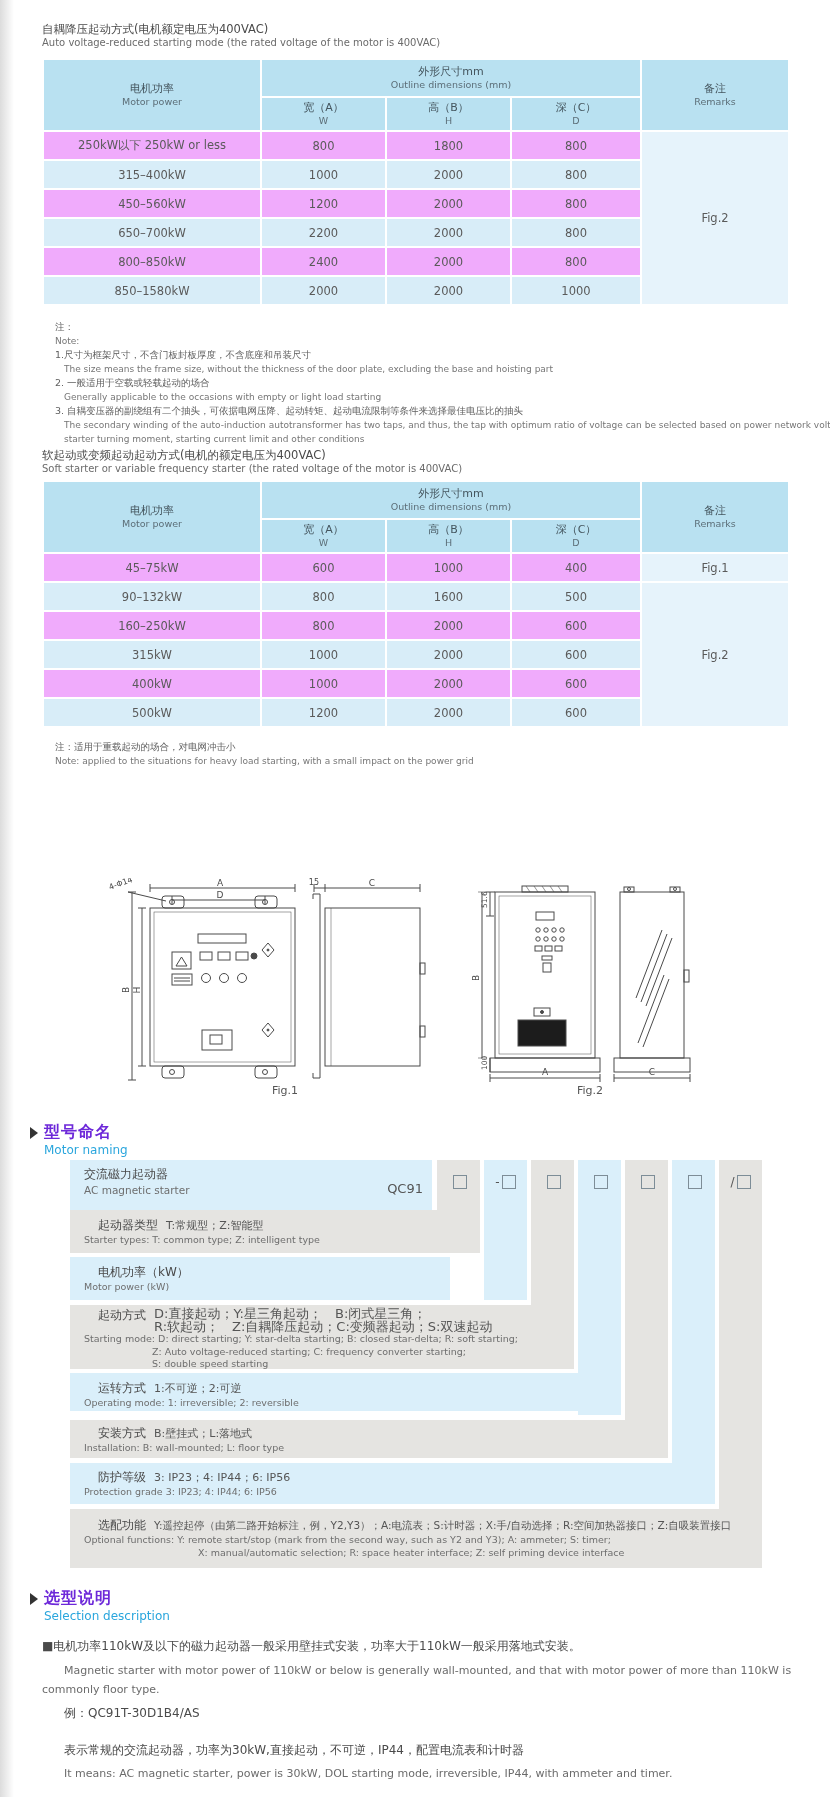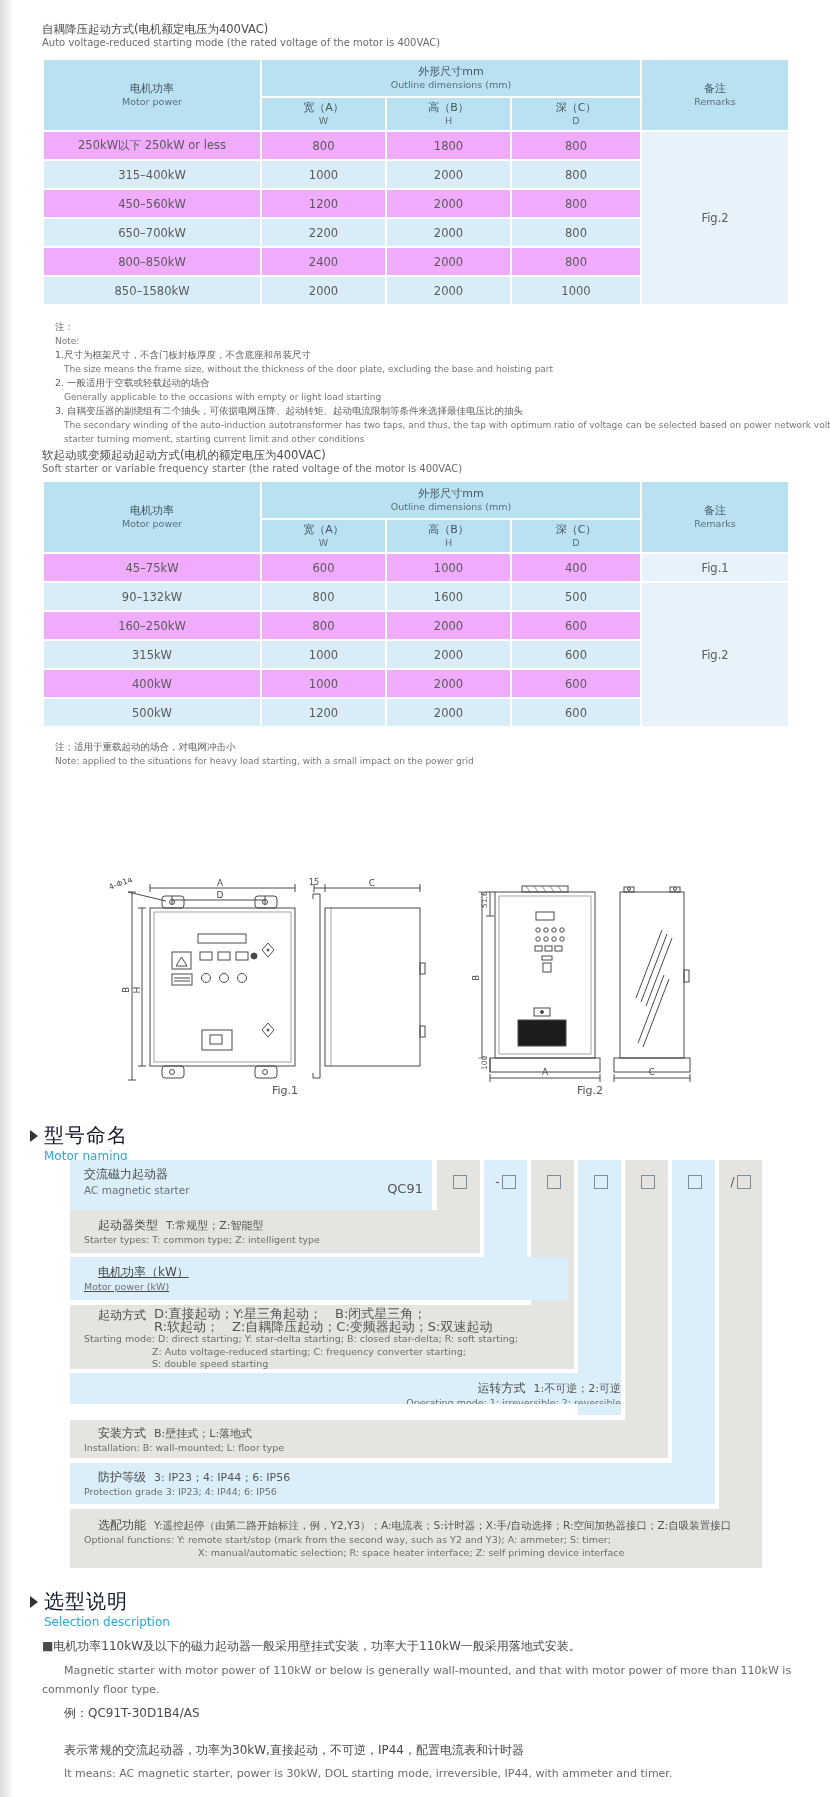--- a/index.html
+++ b/index.html
@@ -24,21 +24,21 @@
   .drow{height:29px;}
 
   
   .noteline{font-size:9.5px;color:#5f5f5f;line-height:14px;white-space:nowrap;}
   .noteline.en{font-size:9px;color:#767676;padding-left:9px;}
 
   
   .figlabel{font-size:11px;color:#555;text-align:center;}
 
   
-  .bighead-cn{font-size:20px;font-weight:normal;color:#0f172a;letter-spacing:1px;}
+  .bighead-cn{font-size:16px;font-weight:bold;color:#6d28d9;letter-spacing:1px;}
   .bighead-en{font-size:12px;color:#2aa6dd;}
   .tri{width:0;height:0;border-top:6px solid transparent;border-bottom:6px solid transparent;border-left:8px solid #333;}
 
   
   .nbar{position:absolute;top:0;}
   .ngray{background:#e5e4e1;}
   .nblue{background:#daeffa;}
   .nrow{position:absolute;left:0;overflow:hidden;}
   .nrow .inner{padding:4px 0 0 28px;}
   .nlabel{font-size:12px;color:#4a4a4a;margin-right:8px;}
@@ -442,37 +442,37 @@
     <div class="nrow prodcell" style="top:0;width:362px;height:55px;">
       <div class="prod-cn">交流磁力起动器</div>
       <div class="prod-en">AC magnetic starter</div>
       <div class="qc91">QC91</div>
     </div>
 
     <div class="nrow ngray" style="top:50px;width:410px;height:43px;">
       <div class="inner"><span class="nlabel">起动器类型</span><span class="ndesc">T:常规型；Z:智能型</span></div>
       <div class="nen">Starter types: T: common type; Z: intelligent type</div>
     </div>
-    <div class="nrow nblue" style="top:97px;width:498px;height:43px;text-decoration:underline;">
+    <div class="nrow nblue" style="top:97px;width:380px;height:43px;">
       <div class="inner"><span class="nlabel">电机功率（kW）</span><span class="ndesc"></span></div>
       <div class="nen">Motor power (kW)</div>
     </div>
     <div class="nrow ngray" style="top:145px;width:504px;height:64px;">
       <div class="inner" style="display:flex;padding-top:2px;">
         <span class="nlabel">起动方式</span>
         <span>
           <div class="ncn-line">D:直接起动；Y:星三角起动；　B:闭式星三角；</div>
           <div class="ncn-line">R:软起动；　Z:自耦降压起动；C:变频器起动；S:双速起动</div>
         </span>
       </div>
       <div class="nen">Starting mode: D: direct starting; Y: star-delta starting; B: closed star-delta; R: soft starting;</div>
       <div class="nen ind1">Z: Auto voltage-reduced starting; C: frequency converter starting;</div>
       <div class="nen ind1">S: double speed starting</div>
     </div>
-    <div class="nrow nblue" style="top:213px;width:551px;height:31px;text-align:right;">
+    <div class="nrow nblue" style="top:213px;width:551px;height:38px;">
       <div class="inner"><span class="nlabel">运转方式</span><span class="ndesc">1:不可逆；2:可逆</span></div>
       <div class="nen">Operating mode: 1: irreversible; 2: reversible</div>
     </div>
     <div class="nrow ngray" style="top:260px;width:598px;height:38px;">
       <div class="inner" style="padding-top:2px;"><span class="nlabel">安装方式</span><span class="ndesc">B:壁挂式；L:落地式</span></div>
       <div class="nen">Installation: B: wall-mounted;  L: floor type</div>
     </div>
     <div class="nrow nblue" style="top:303px;width:645px;height:41px;">
       <div class="inner" style="padding-top:3px;"><span class="nlabel">防护等级</span><span class="ndesc">3: IP23；4: IP44；6: IP56</span></div>
       <div class="nen">Protection grade  3: IP23;  4: IP44;  6: IP56</div>

